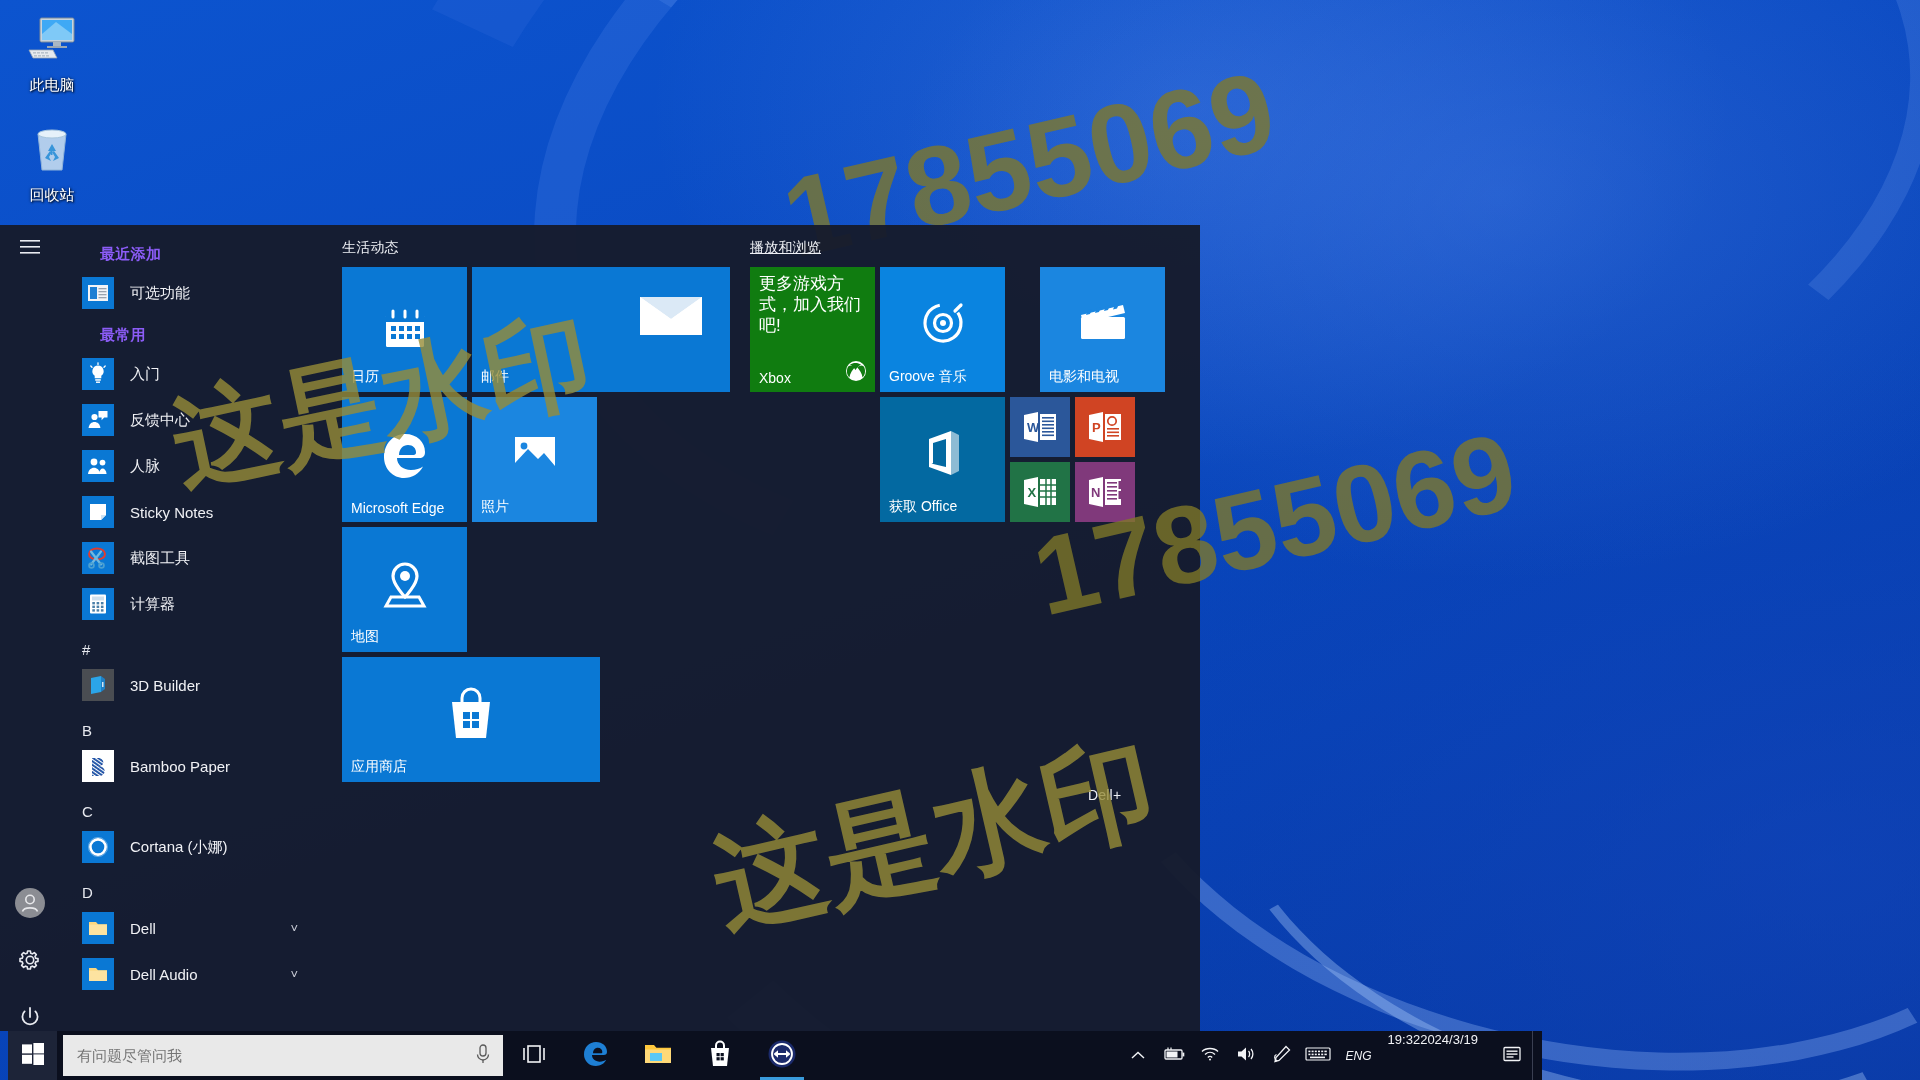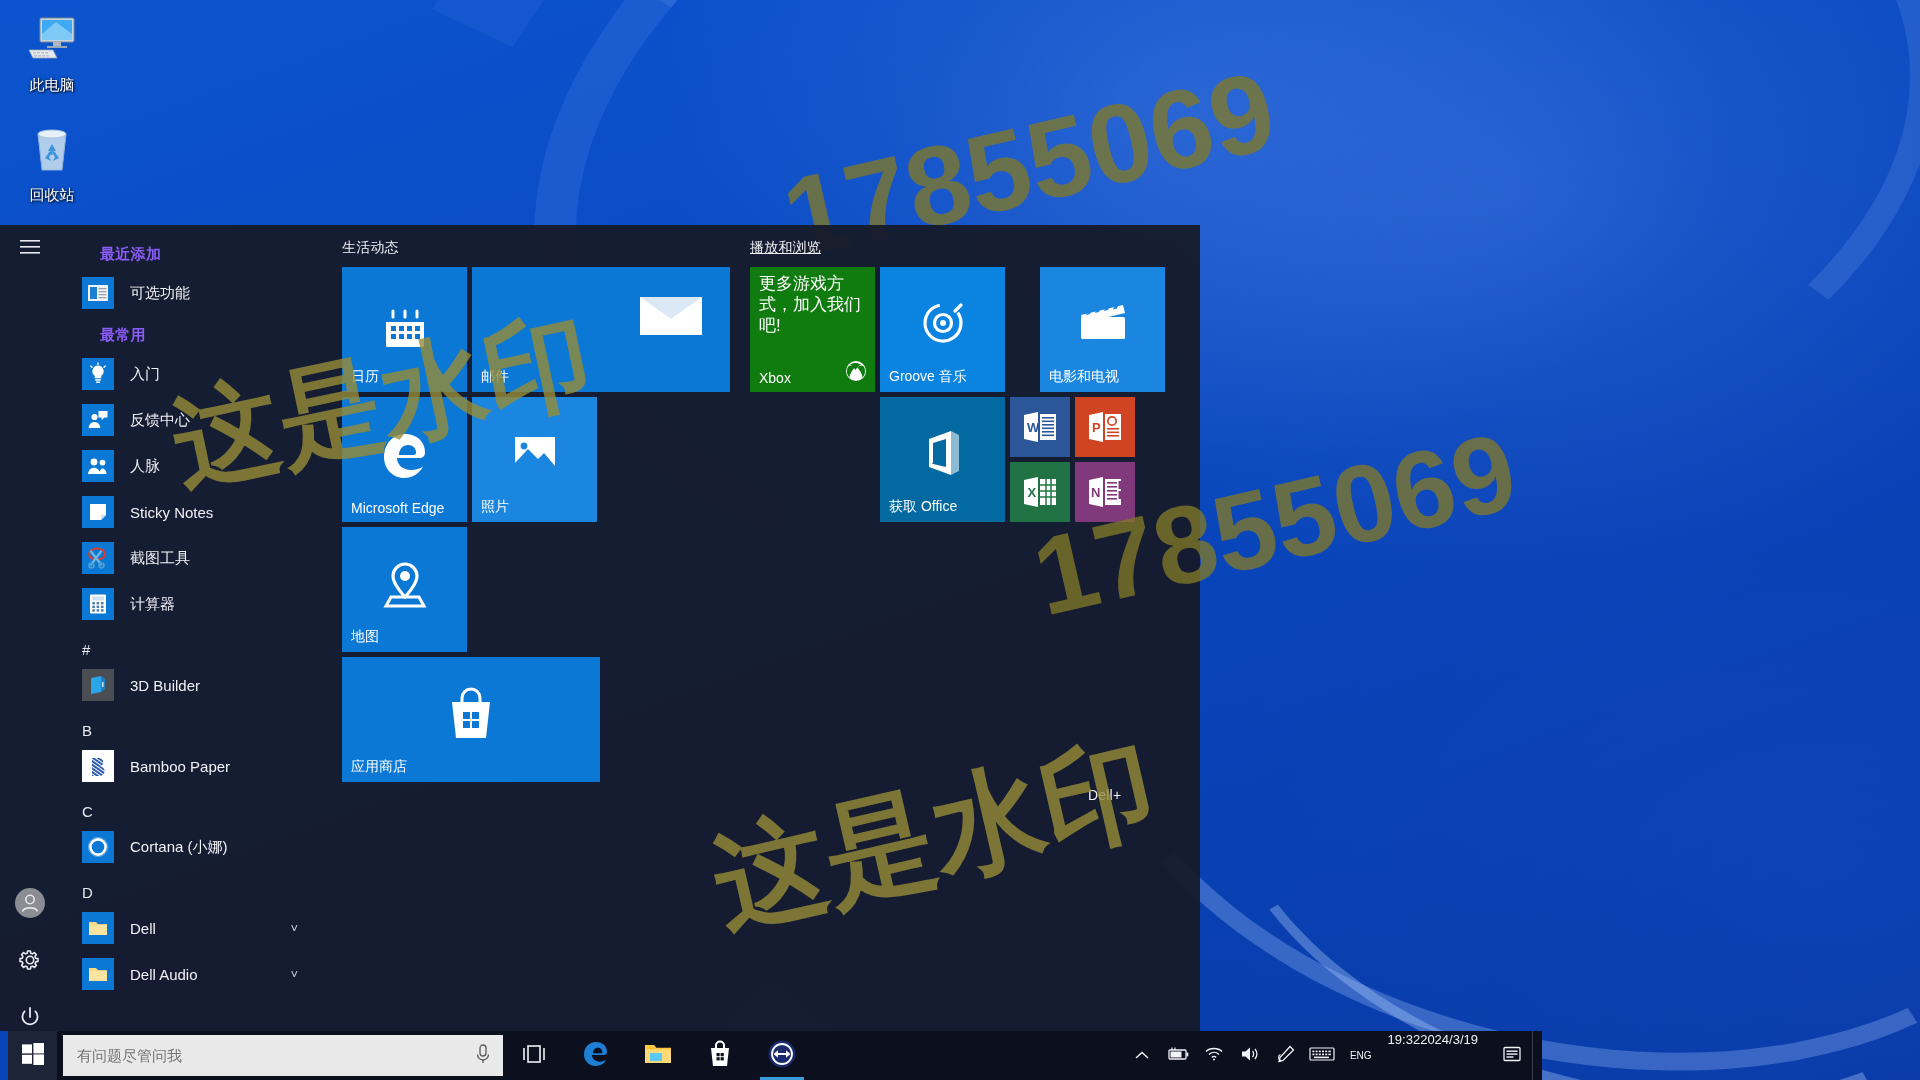--- a/index.html
+++ b/index.html
@@ -139,22 +139,22 @@
     content: ""; position: absolute; left: 9px; right: 9px; bottom: 0;
     height: 3px; background: #3a9bdc;
   }
   #tray {
     margin-left: auto; display: flex; align-items: center; height: 49px;
   }
   .tray-icon {
     width: 36px; height: 49px; display: flex; align-items: center;
     justify-content: center; color: #f2f3f6;
   }
-  #lang { color: #f2f3f6; font-size: 10px; padding: 0 10px; height: 49px;
-          display: flex; align-items: center; }
+  #lang { color: #f2f3f6; font-size: 12px; padding: 0 10px; height: 49px;
+          display: flex; align-items: center; font-style: italic; }
   #clock {
     color: #f2f3f6; font-size: 13px; line-height: 17px; text-align: right;
     padding: 0 14px 0 6px; height: 49px;
     display: flex; flex-direction: row; justify-content: center;
   }
   #action-center { width: 40px; height: 49px; display: flex;
                    align-items: center; justify-content: center; color: #f2f3f6; }
   #show-desktop { width: 10px; height: 49px; border-left: 1px solid #3a3f52; }
 
   

